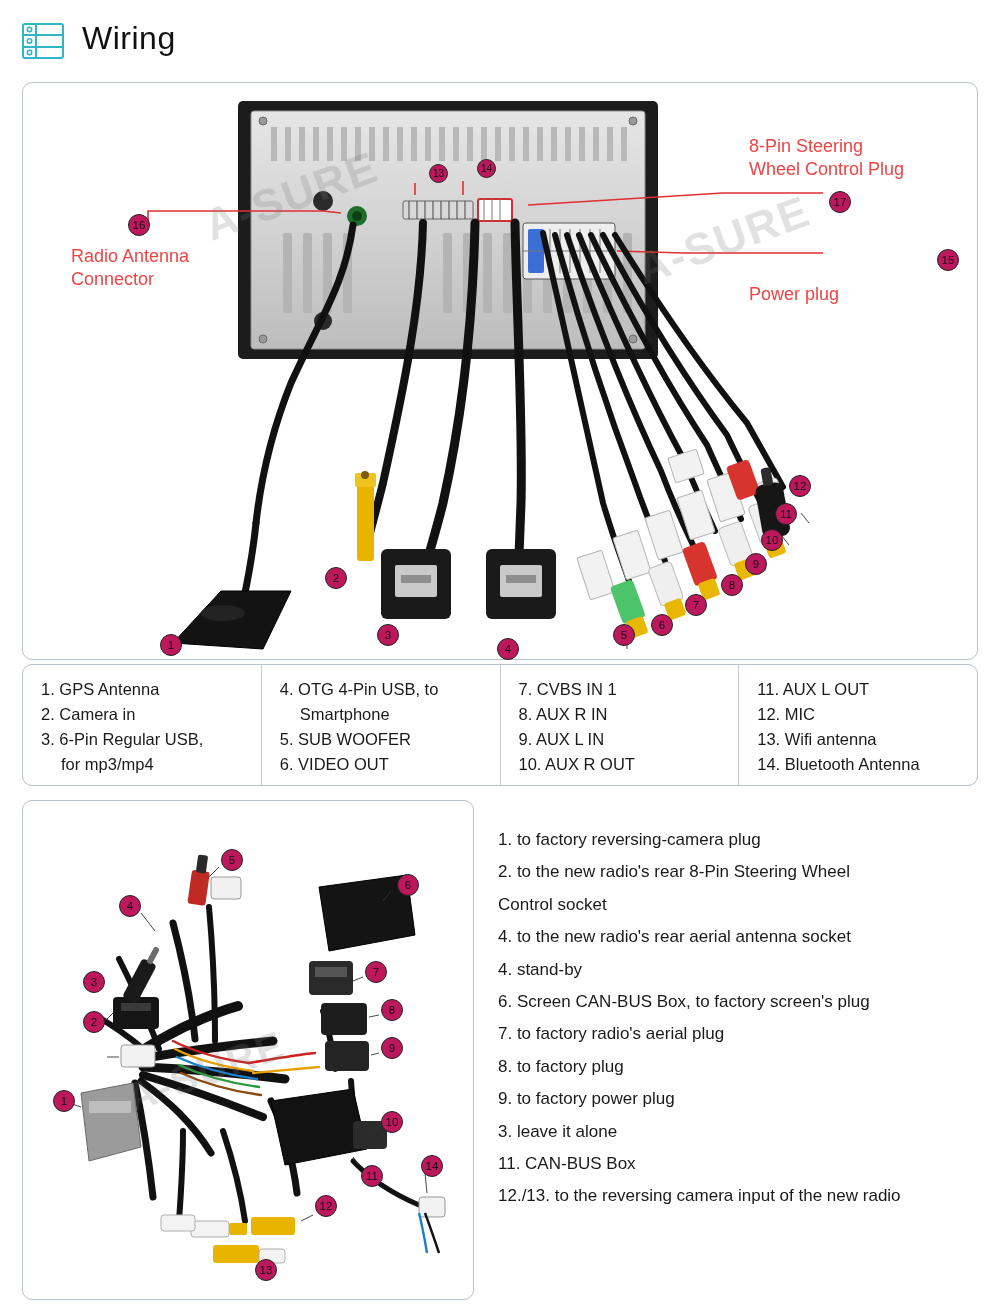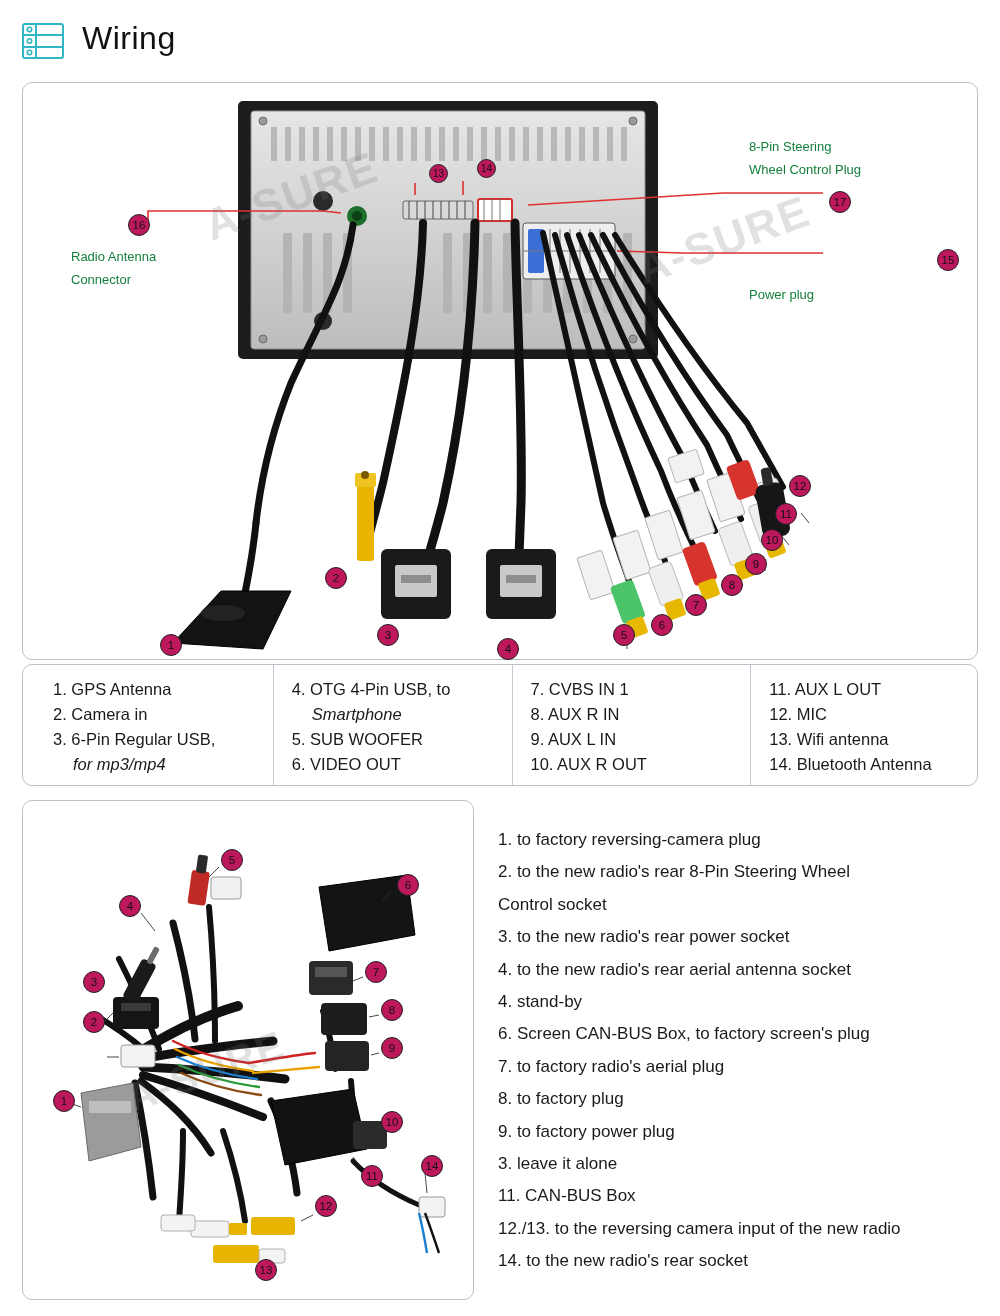--- a/index.html
+++ b/index.html
@@ -44,35 +44,35 @@
     box-sizing: border-box;
   }
   #panel-diagram  { left: 22px; top: 82px;  width: 956px; height: 578px; }
   #panel-legend   { left: 22px; top: 664px; width: 956px; height: 122px; }
   #panel-harness  { left: 22px; top: 800px; width: 452px; height: 500px; }
   #panel-harness-legend { left: 484px; top: 800px; width: 494px; height: 500px; border: none; }
 
   
   .legend-cols {
     position: absolute;
-    left: 12px; top: 0;
+    left: 0; top: 0;
     width: 100%; height: 100%;
     display: flex;
   }
   .legend-col {
     flex: 1 1 0;
     padding: 12px 10px 8px 18px;
     box-sizing: border-box;
     border-right: 1px solid #c3cad1;
     font-size: 16.5px;
     line-height: 25px;
   }
   .legend-col:last-child { border-right: none; }
   .legend-col .li { white-space: pre-wrap; }
-  .legend-col .cont { padding-left: 20px; font-style: italic; }
+  .legend-col .cont { padding-left: 20px; }
 
   
   .hl-list {
     padding: 24px 6px 0 14px;
     font-size: 17px;
     line-height: 32.4px;
   }
   .hl-list .li { }
 
   
@@ -83,23 +83,23 @@
     font-weight: bold;
     font-size: 44px;
     color: rgba(120,120,120,0.22);
     transform: rotate(-20deg);
     letter-spacing: 2px;
     pointer-events: none;
     user-select: none;
   }
   .callout-label {
     position: absolute;
-    font-size: 13px;
+    font-size: 18px;
     line-height: 23px;
-    color: #15803d;
+    color: #ef4444;
   }
   .num-circle {
     position: absolute;
     width: 20px; height: 20px;
     border: 1px solid #222;
     border-radius: 50%;
     font-size: 11.5px;
     line-height: 20px;
     text-align: center;
     background: #be185d;
@@ -519,25 +519,23 @@
   <div class="num-circle" style="left:292px; top:394px;">12</div>
   <div class="num-circle" style="left:232px; top:458px;">13</div>
   <div class="num-circle" style="left:398px; top:354px;">14</div>
 </div>
 
 <div class="panel" id="panel-harness-legend">
   <div class="hl-list">
     <div class="li">1. to factory reversing-camera plug</div>
     <div class="li">2. to the new radio's rear 8-Pin Steering Wheel</div>
     <div class="li cont">Control socket</div>
-    <div class="li">3. to the new radio's rear power socket</div>
     <div class="li">4. to the new radio's rear aerial antenna socket</div>
     <div class="li">4. stand-by</div>
     <div class="li">6. Screen CAN-BUS Box, to factory screen's plug</div>
     <div class="li">7. to factory radio's aerial plug</div>
     <div class="li">8. to factory plug</div>
     <div class="li">9. to factory power plug</div>
     <div class="li">3. leave it alone</div>
     <div class="li">11. CAN-BUS Box</div>
     <div class="li">12./13. to the reversing camera input of the new radio</div>
-    <div class="li">14. to the new radio's rear socket</div>
   </div>
 </div>
 
 </body></html>

